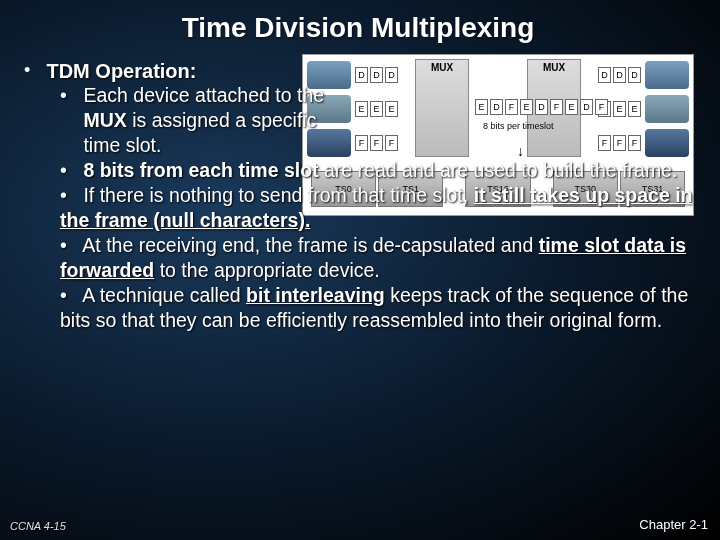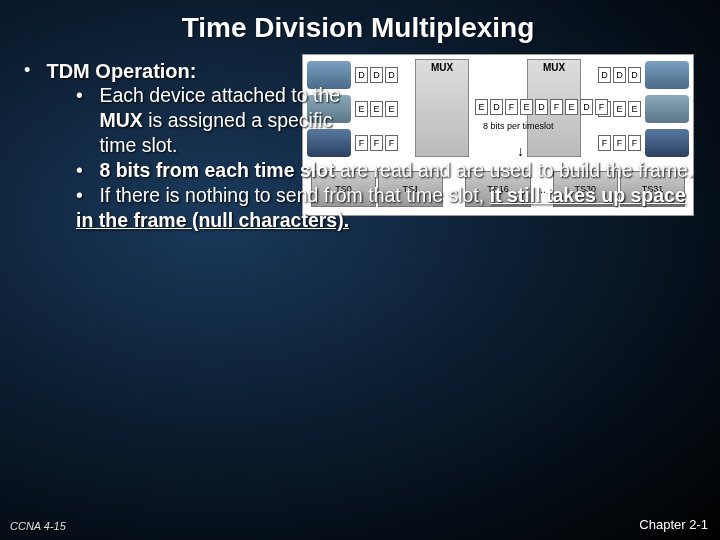--- a/index.html
+++ b/index.html
@@ -21,21 +21,21 @@
     text-shadow: 1px 1px 2px rgba(0,0,0,0.6);
   }
   .content {
     padding: 8px 24px 0 24px;
     position: relative;
   }
   .outer-list { list-style: none; }
   .outer-item::before { content: "•"; display: inline-block; width: 18px; font-size: 18px; vertical-align: top; }
   .outer-label { font-size: 20px; font-weight: bold; display: inline; text-shadow: 1px 1px 2px #000; }
   .inner-list { list-style: none; margin-left: 36px; }
-  .inner-item { font-size: 19.5px; line-height: 1.28; text-shadow: 1px 1px 2px #000; margin-top: 0; margin-left: 16px; }
+  .inner-item { font-size: 19.5px; line-height: 1.28; text-shadow: 1px 1px 2px #000; margin-top: 0; }
   .inner-item::before { content: "•"; display: inline-block; width: 18px; }
   .emph { font-weight: bold; }
   .emph-u { text-decoration: underline; }
   .diagram {
     position: absolute;
     top: 54px;
     right: 26px;
     width: 392px;
     height: 162px;
     background: #ffffff;
@@ -148,19 +148,25 @@
           <span class="narrow">
             <span>Each device attached to the </span><span class="emph">MUX</span><span> is assigned a specific time&nbsp;slot.</span>
           </span>
         </li>
         <li class="inner-item">
           <span></span><span class="emph">8 bits from each time slot</span><span> are read and are used to build the frame.</span>
         </li>
         <li class="inner-item">
           <span>If there is nothing to send from that time slot, </span><span class="emph emph-u">it still takes up space in the frame (null characters).</span><span></span>
         </li>
+        <li class="inner-item">
+          <span>At the receiving end, the frame is de-capsulated and </span><span class="emph emph-u">time slot data is forwarded</span><span> to the appropriate device.</span>
+        </li>
+        <li class="inner-item">
+          <span>A technique called </span><span class="emph emph-u">bit interleaving</span><span> keeps track of the sequence of the bits so that they can be efficiently reassembled into their original form.</span>
+        </li>
       </ul>
     </li>
   </ul>
 </div>
 
 <div class="footer-left">CCNA 4-15</div>
 <div class="footer-right">Chapter 2-1</div>
 
 </body></html>

